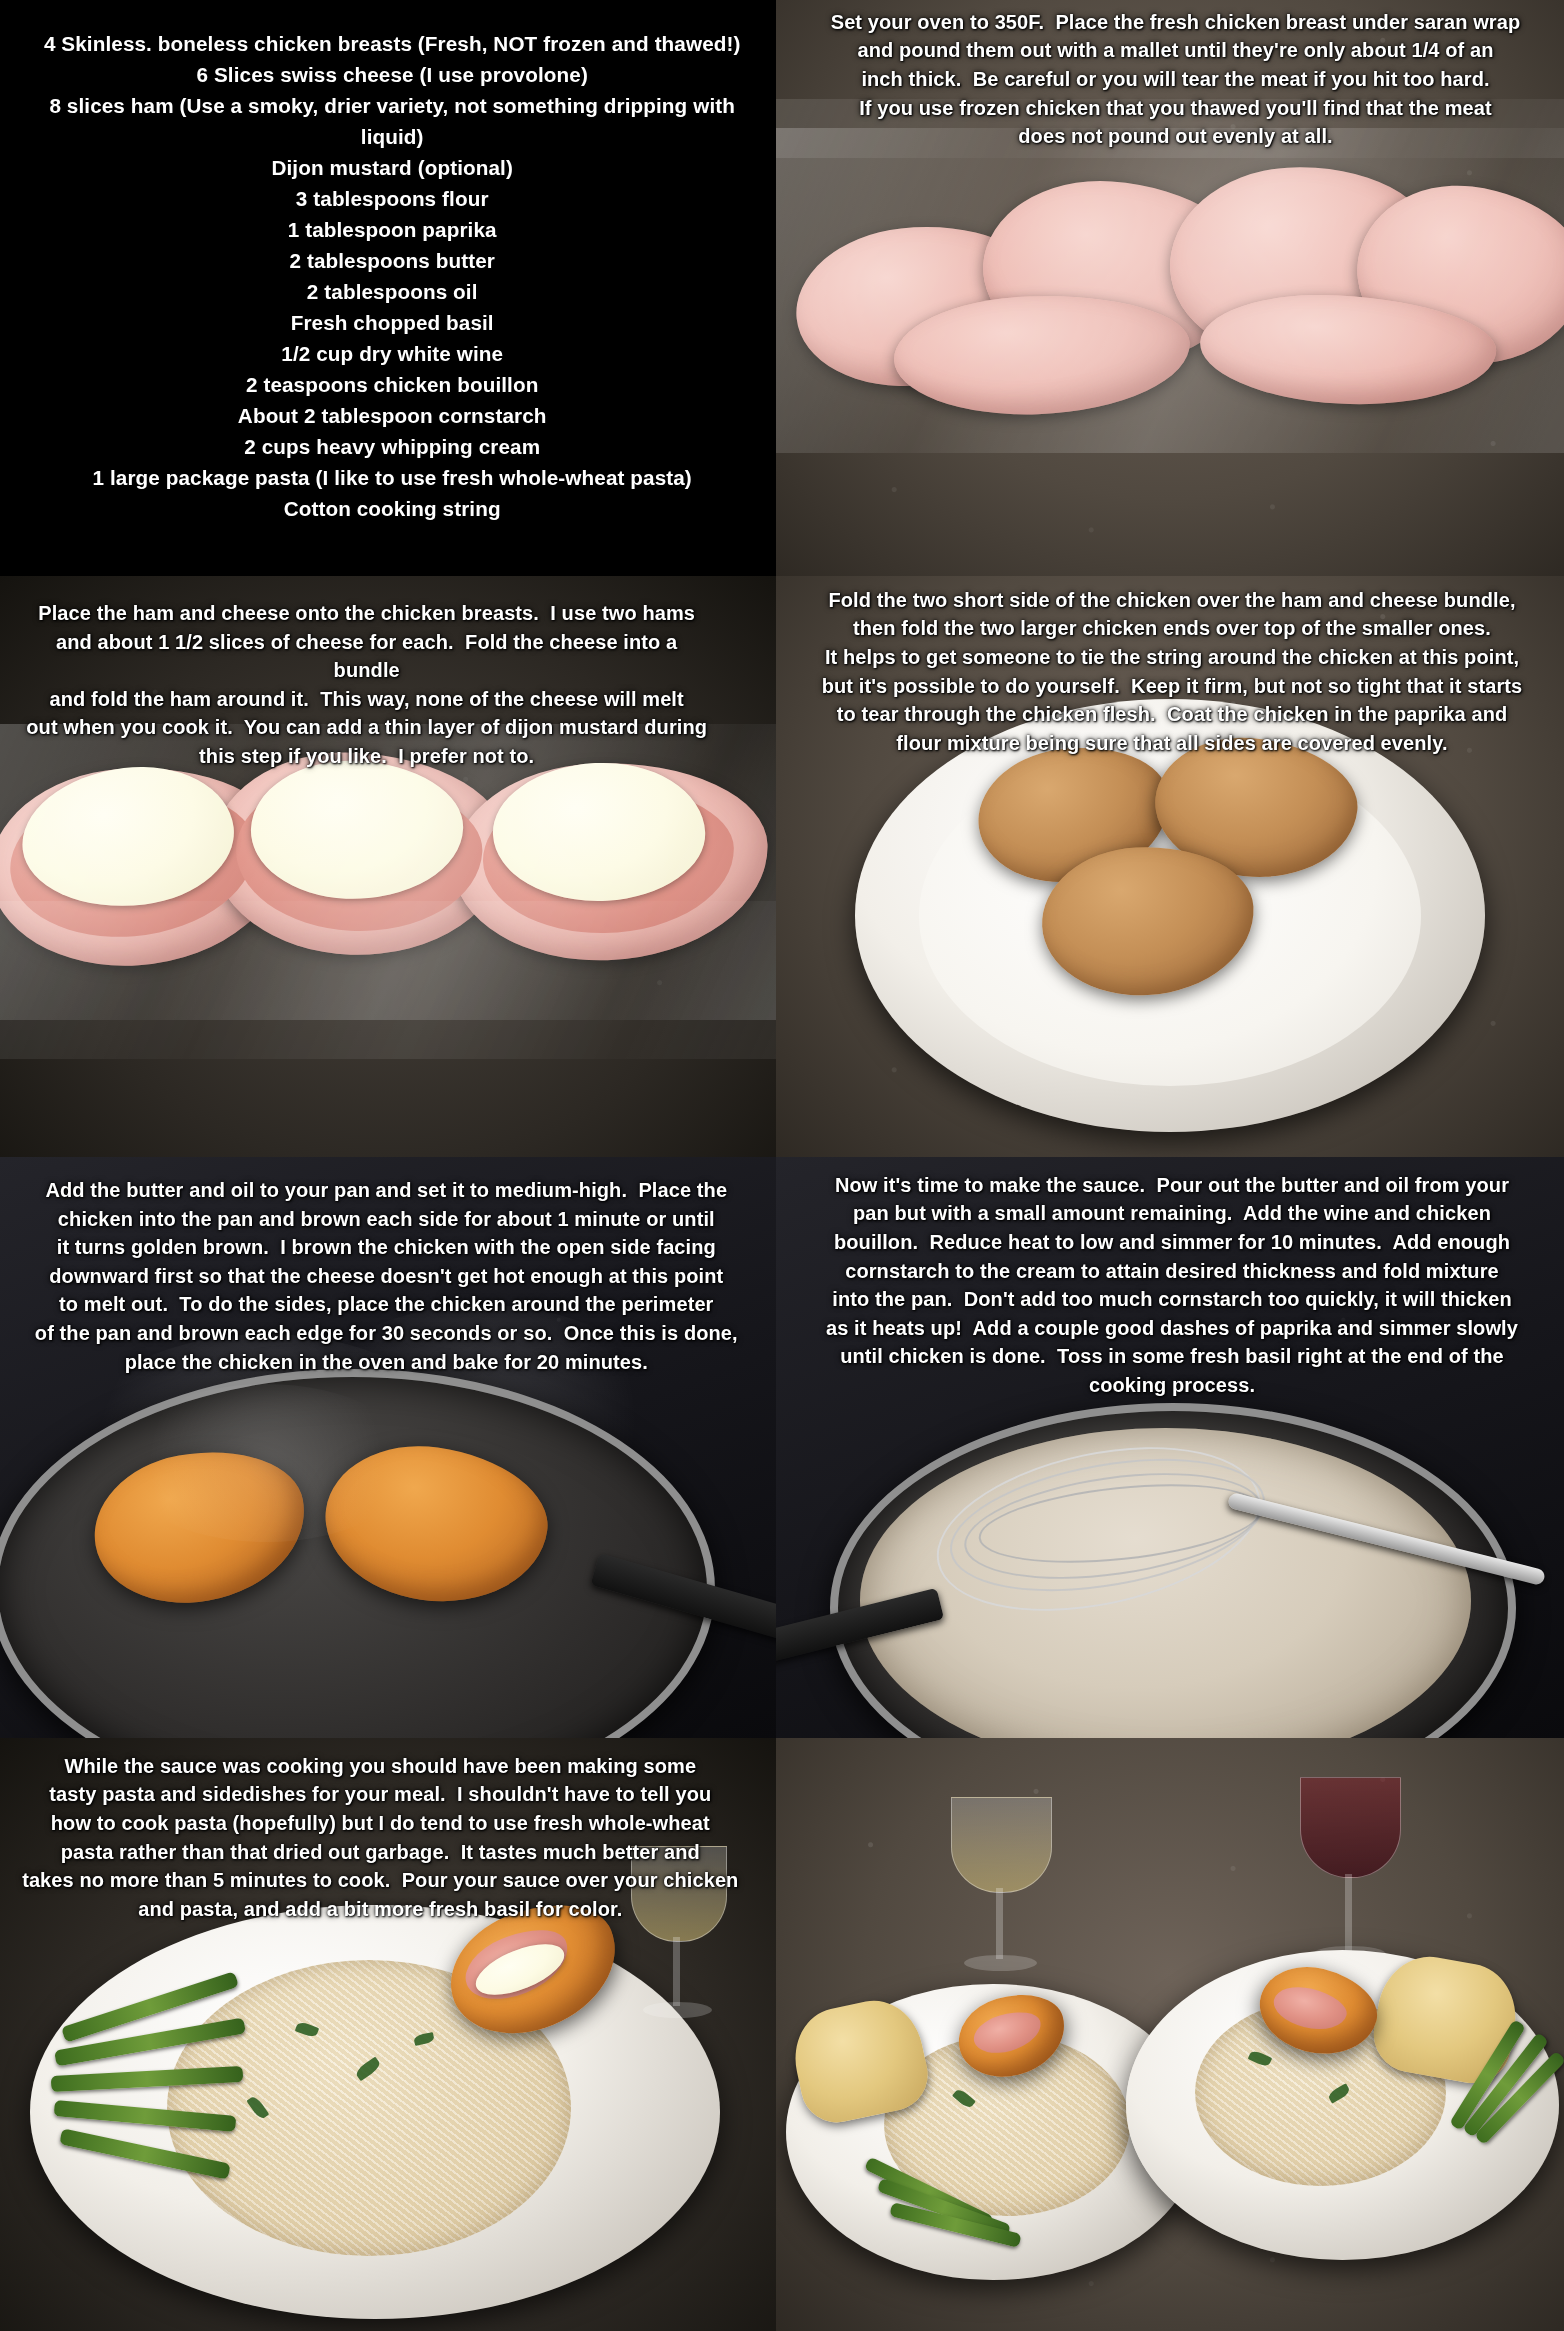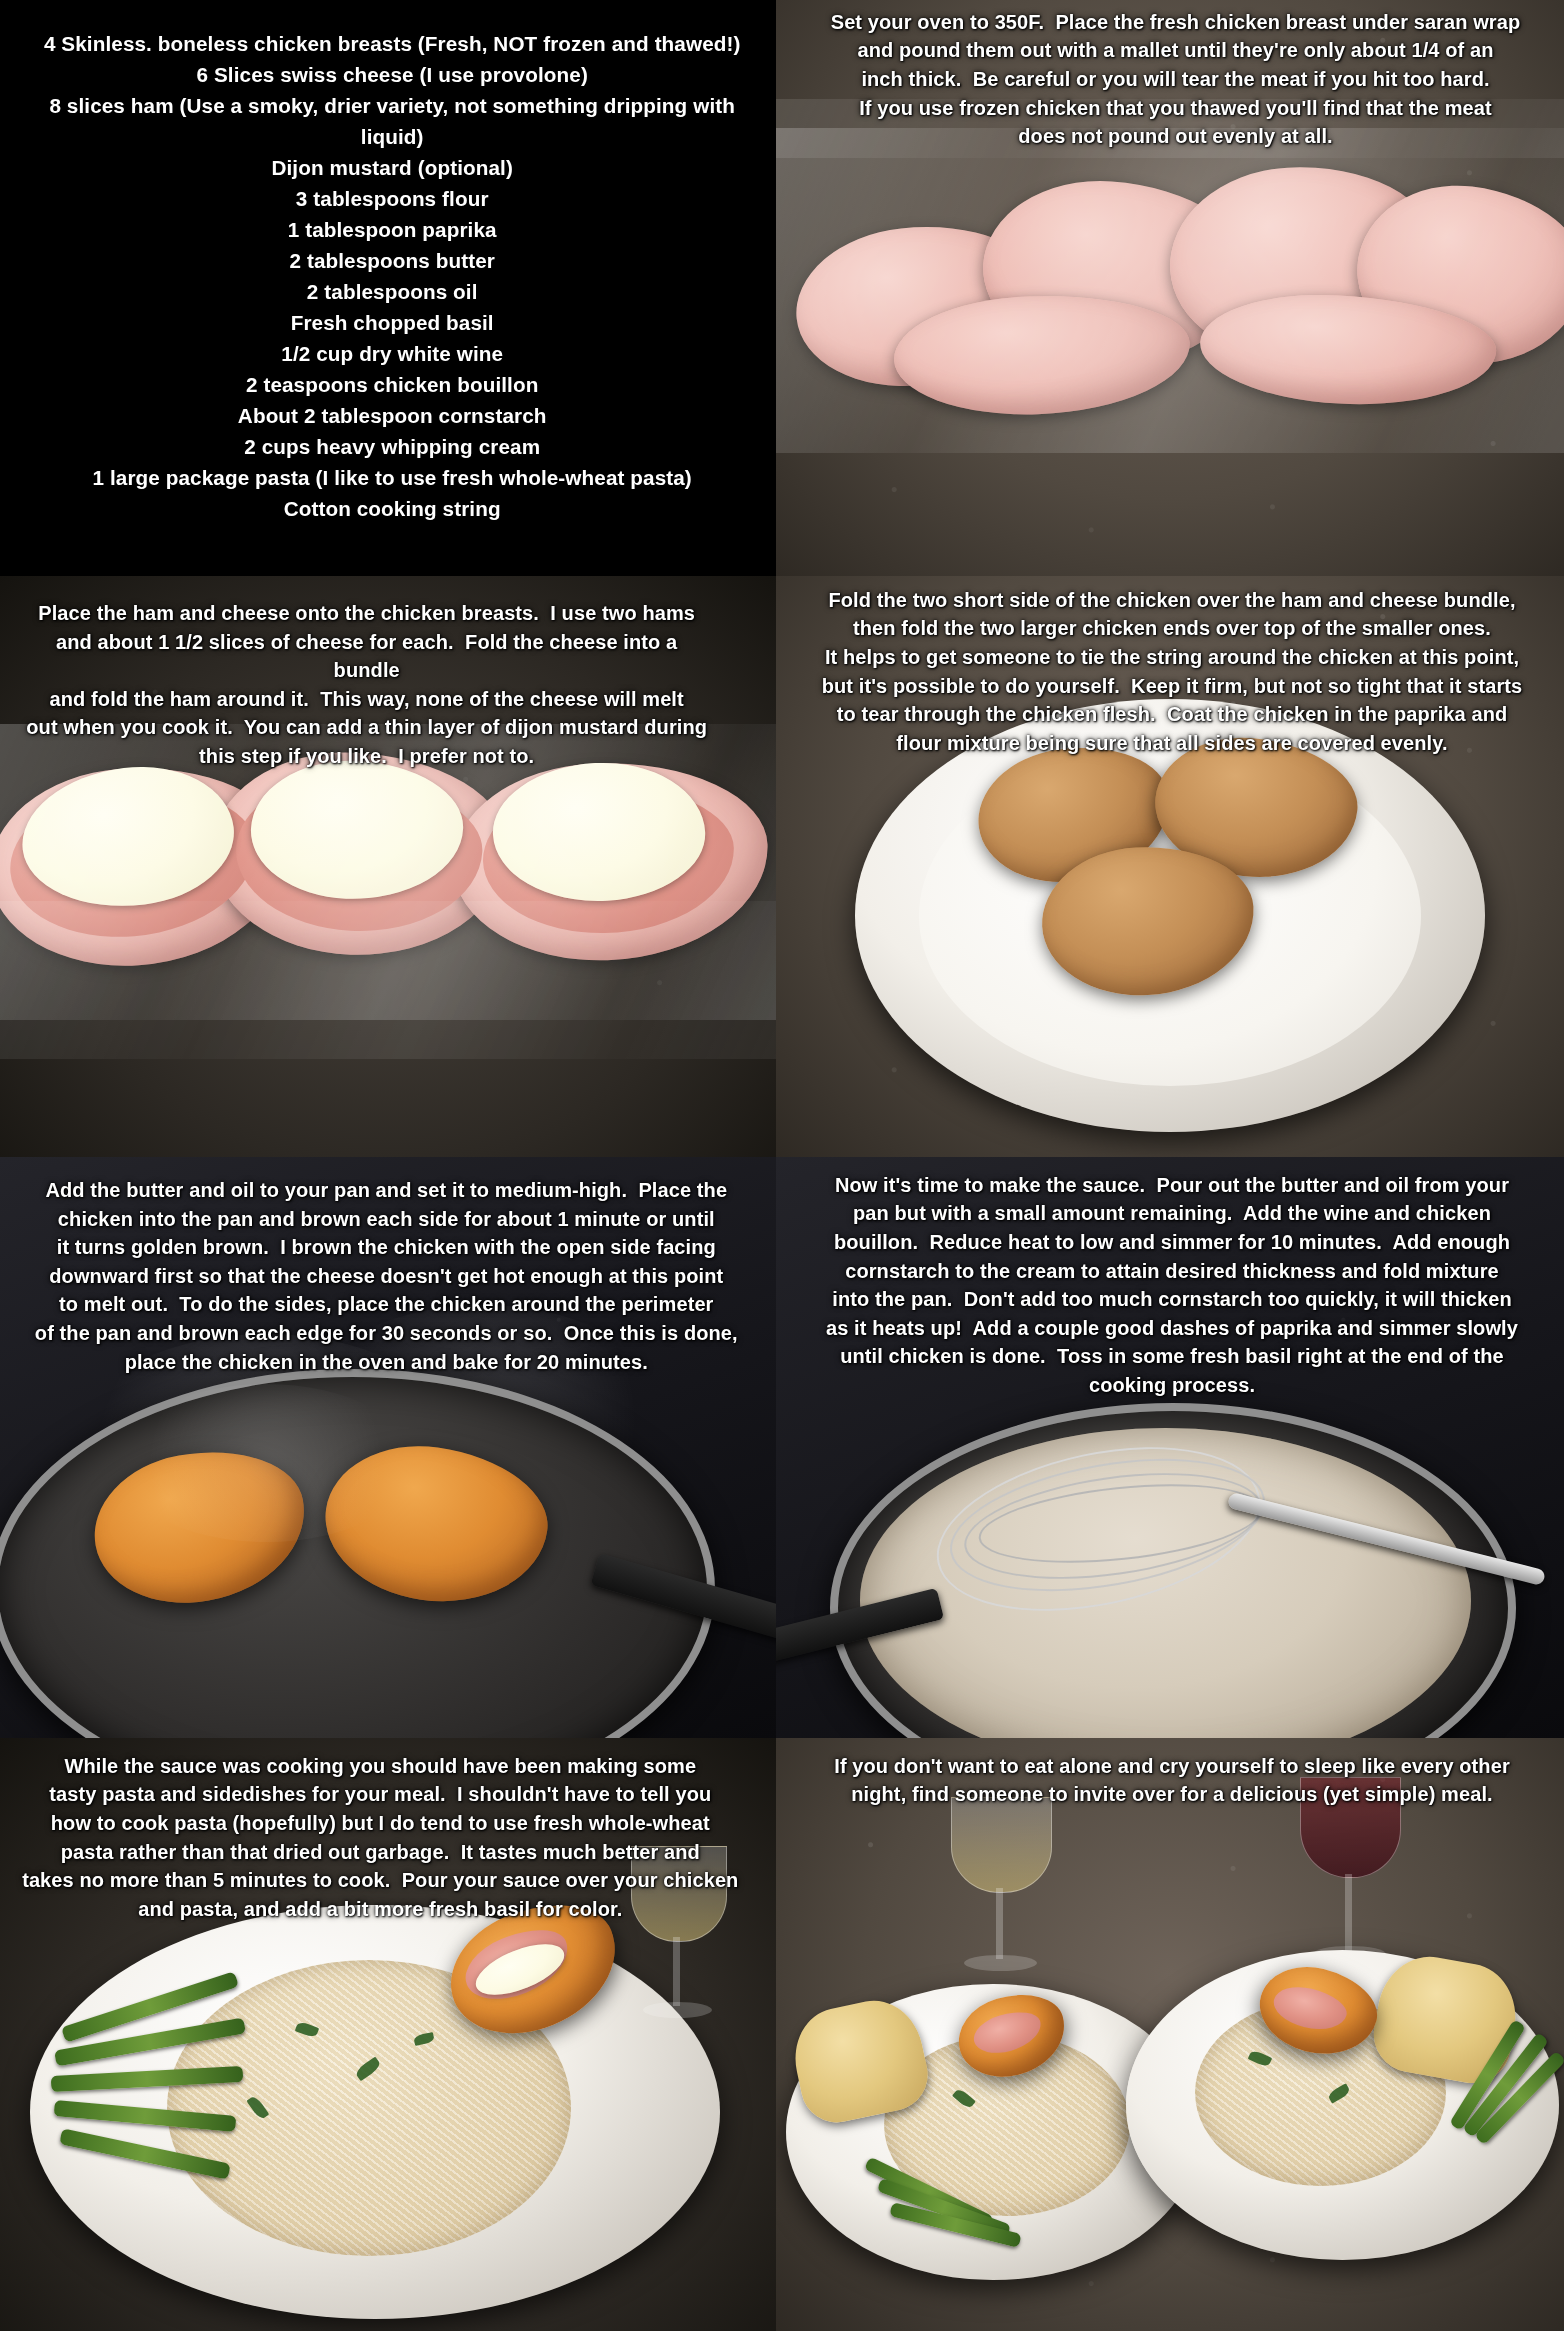--- a/index.html
+++ b/index.html
@@ -389,18 +389,16 @@
       <div class="bread" style="left:601px; top:222px; width:138px; height:118px; transform:rotate(10deg);"></div>
       <div class="meat browned" style="left:483px; top:231px; width:118px; height:84px; transform:rotate(14deg);"></div>
       <div class="meat ham" style="left:497px; top:251px; width:74px; height:39px; transform:rotate(14deg);"></div>
       <div class="asparagus" style="left:650px; top:330px; width:123px; height:13.8px; transform:rotate(-58deg);"></div>
       <div class="asparagus" style="left:668px; top:340px; width:123px; height:13.8px; transform:rotate(-52deg);"></div>
       <div class="asparagus" style="left:685px; top:353px; width:118px; height:13.8px; transform:rotate(-46deg);"></div>
       <div class="basil" style="left:473px; top:315px; width:21.7px; height:10.8px; transform:rotate(25deg);"></div>
       <div class="basil" style="left:552px; top:350px; width:21.7px; height:10.8px; transform:rotate(-30deg);"></div>
       <div class="basil" style="left:177px; top:355px; width:21.7px; height:10.8px; transform:rotate(40deg);"></div>
     </div>
-    <div class="txt" style="left:31.5px; top:13.8px; width:729px;">If you don't want to eat alone and cry yourself to sleep like every other
-night, find someone to invite over for a delicious (yet simple) meal.</div>
   </div>
 
 </div>
 
 
 </body></html>

